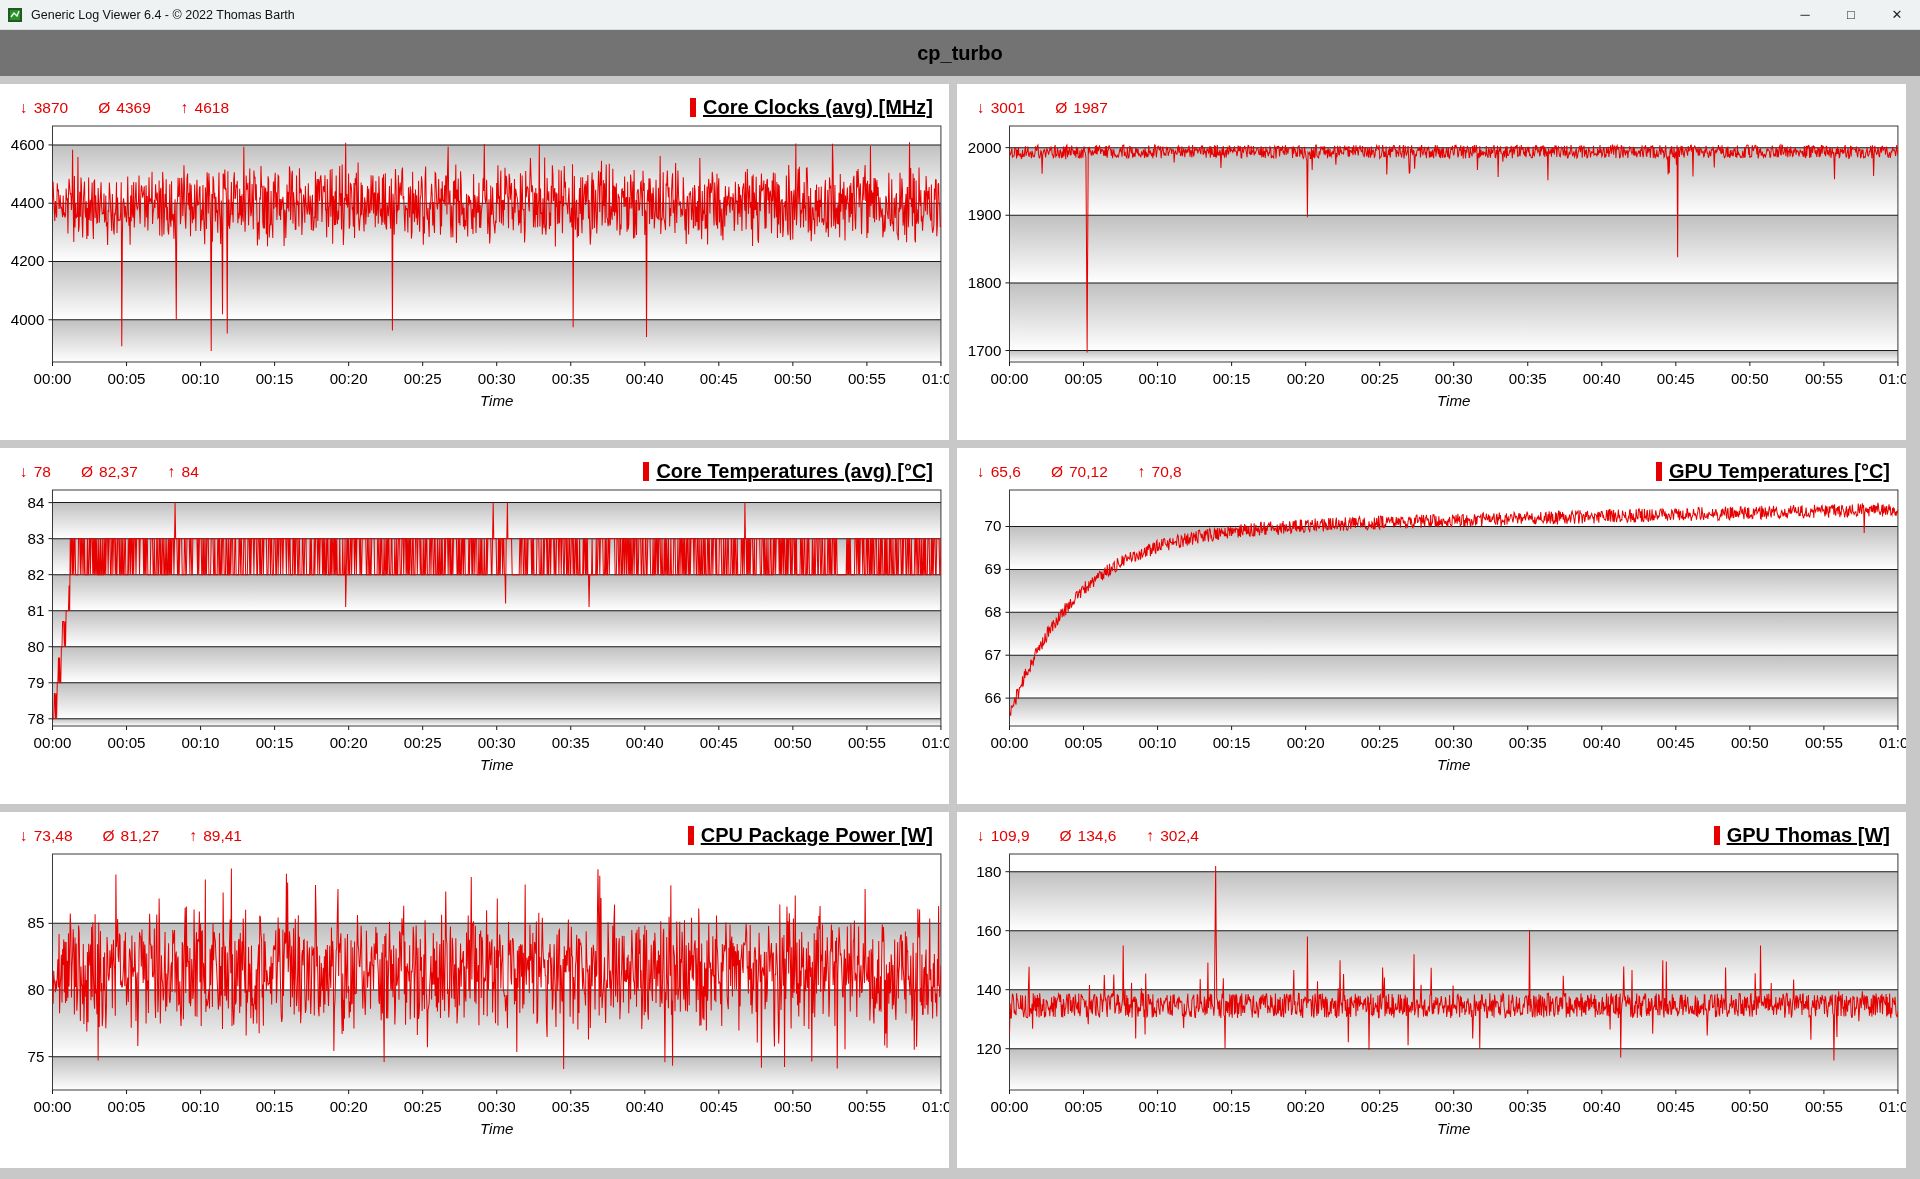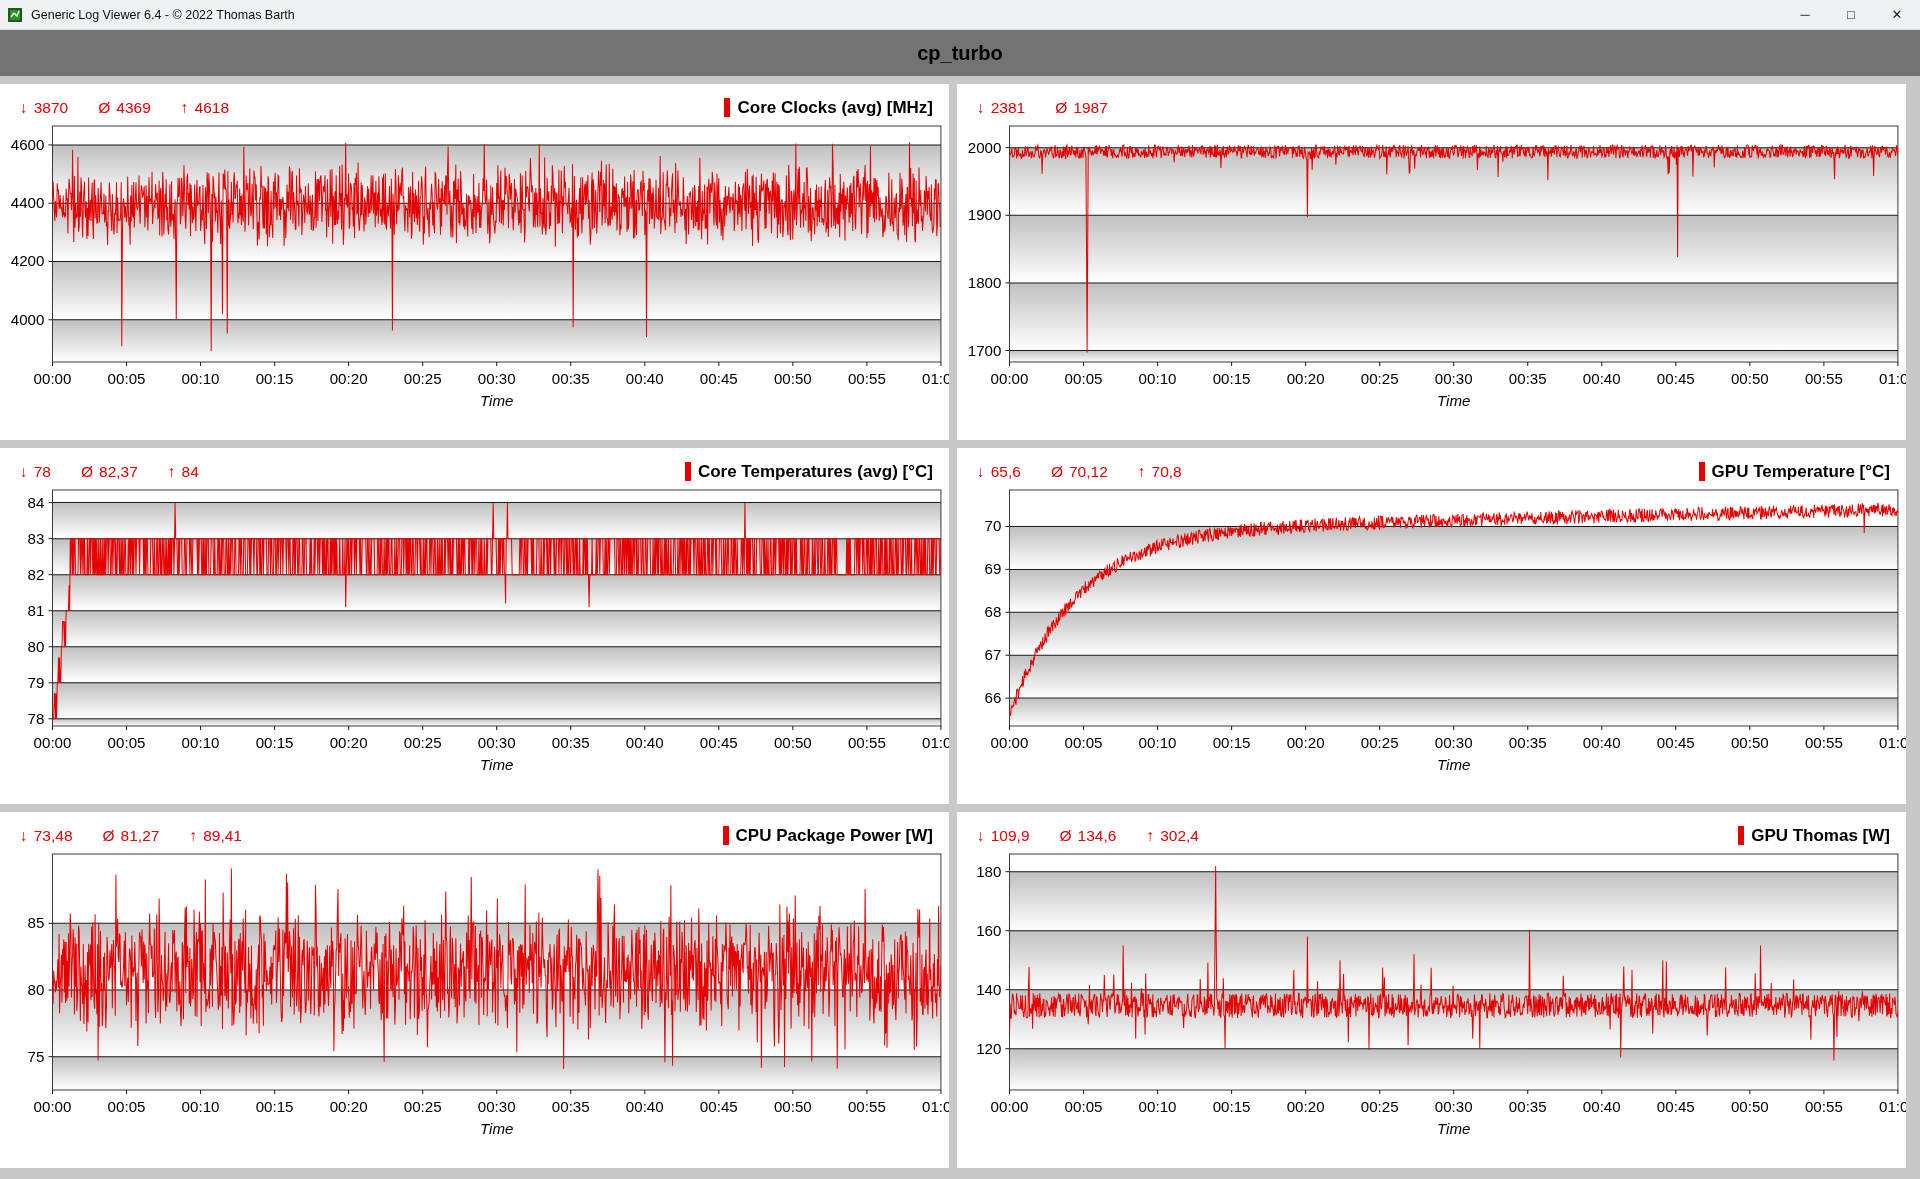--- a/index.html
+++ b/index.html
@@ -37,21 +37,21 @@
     flex:1 1 auto;
     display:grid; grid-template-columns:1fr 1fr; grid-auto-rows:356px;
     gap:8px; padding:8px 14px 0 0; background:#c8c8c8;
   }
   .panel { background:#ffffff; overflow:hidden; }
   .panel-header { display:flex; align-items:center; padding:13px 16px 0 20px; height:34px; }
   .stats { display:flex; gap:30px; font-size:15.5px; white-space:nowrap; }
   .stat { display:flex; gap:6px; align-items:baseline; }
   .panel-title {
     margin-left:auto; display:flex; align-items:center; gap:7px;
-    font-weight:bold; font-size:17px; color:#000; white-space:nowrap;
+    font-weight:bold; font-size:20px; color:#000; white-space:nowrap;text-decoration:underline;
   }
   .color-bar { width:6px; height:19px; display:inline-block; }
   svg.plot { display:block; width:100%; height:316px; }
   .tick  { font-family:"Liberation Sans", sans-serif; font-size:15px; fill:#000; }
   .axis-label { font-family:"Liberation Sans", sans-serif; font-size:15px; font-style:italic; fill:#000; }
 </style>
 </head>
 <body>
 
 <div class="window">
@@ -160,21 +160,21 @@
           </g>
           <path d="M52.0 85.9 L52.6 63.8 L53.2 80.1 L53.8 92.5 L54.3 103.1 L54.9 83.1 L55.5 93.3 L56.1 99.4 L56.7 65.2 L57.3 73.3 L57.9 71.5 L58.5 91.0 L59.0 86.8 L59.6 77.1 L60.2 90.6 L60.8 88.5 L61.4 92.9 L62.0 99.1 L62.6 77.6 L63.1 97.3 L63.7 94.3 L64.3 99.0 L64.9 98.2 L65.5 70.6 L66.1 82.5 L66.7 79.9 L67.3 115.6 L67.8 77.5 L68.4 60.8 L69.0 68.0 L69.6 76.4 L70.2 75.1 L70.8 92.1 L71.4 77.5 L71.9 31.7 L72.5 87.1 L73.1 124.1 L73.7 57.9 L74.3 109.4 L74.9 85.4 L75.5 100.1 L76.1 97.7 L76.6 98.9 L77.2 38.9 L77.8 113.7 L78.4 108.2 L79.0 73.7 L79.6 98.7 L80.2 59.5 L80.7 67.6 L81.3 99.6 L81.9 119.4 L82.5 85.0 L83.1 73.3 L83.7 63.5 L84.3 93.5 L84.9 99.6 L85.4 83.3 L86.0 121.1 L86.6 90.0 L87.2 117.9 L87.8 59.6 L88.4 102.0 L89.0 88.1 L89.5 81.7 L90.1 102.9 L90.7 79.7 L91.3 64.5 L91.9 104.6 L92.5 121.1 L93.1 64.1 L93.7 61.6 L94.2 100.1 L94.8 77.3 L95.4 92.8 L96.0 105.0 L96.6 104.4 L97.2 70.0 L97.8 82.5 L98.3 104.7 L98.9 91.0 L99.5 77.9 L100.1 64.3 L100.7 89.1 L101.3 96.0 L101.9 95.2 L102.5 95.3 L103.0 75.5 L103.6 104.4 L104.2 101.6 L104.8 77.5 L105.4 108.5 L106.0 103.9 L106.6 126.9 L107.1 93.0 L107.7 93.2 L108.3 64.6 L108.9 75.6 L109.5 88.8 L110.1 100.3 L110.7 112.9 L111.3 75.9 L111.8 93.5 L112.4 110.2 L113.0 116.4 L113.6 94.8 L114.2 96.1 L114.8 88.4 L115.4 64.2 L115.9 115.0 L116.5 79.6 L117.1 101.6 L117.7 102.7 L118.3 102.1 L118.9 102.1 L119.5 95.2 L120.1 64.3 L120.6 228.2 L121.2 120.1 L121.8 85.5 L122.4 80.3 L123.0 86.2 L123.6 99.5 L124.2 88.1 L124.7 94.6 L125.3 104.1 L125.9 95.8 L126.5 58.4 L127.1 90.3 L127.7 107.8 L128.3 99.1 L128.9 126.7 L129.4 77.5 L130.0 103.5 L130.6 67.0 L131.2 96.0 L131.8 99.7 L132.4 64.0 L133.0 109.6 L133.5 94.5 L134.1 78.6 L134.7 64.2 L135.3 87.3 L135.9 91.2 L136.5 89.8 L137.1 83.7 L137.7 57.6 L138.2 91.7 L138.8 105.8 L139.4 78.7 L140.0 67.4 L140.6 69.4 L141.2 79.6 L141.8 77.2 L142.3 74.1 L142.9 68.3 L143.5 109.2 L144.1 91.0 L144.7 67.2 L145.3 99.5 L145.9 78.0 L146.5 112.4 L147.0 89.4 L147.6 59.3 L148.2 84.7 L148.8 82.7 L149.4 80.3 L150.0 85.0 L150.6 53.8 L151.1 105.9 L151.7 94.3 L152.3 90.7 L152.9 81.7 L153.5 89.9 L154.1 66.3 L154.7 78.1 L155.3 82.6 L155.8 74.6 L156.4 100.3 L157.0 99.3 L157.6 62.4 L158.2 117.4 L158.8 73.0 L159.4 69.8 L159.9 95.9 L160.5 118.5 L161.1 53.9 L161.7 65.8 L162.3 116.4 L162.9 96.1 L163.5 76.1 L164.1 89.6 L164.6 61.2 L165.2 102.3 L165.8 88.7 L166.4 111.9 L167.0 116.5 L167.6 101.5 L168.2 66.3 L168.7 101.8 L169.3 108.8 L169.9 63.3 L170.5 102.8 L171.1 97.5 L171.7 96.0 L172.3 120.7 L172.9 95.3 L173.4 81.2 L174.0 125.5 L174.6 201.7 L175.2 84.9 L175.8 83.6 L176.4 59.8 L177.0 78.9 L177.5 74.4 L178.1 59.9 L178.7 106.2 L179.3 98.2 L179.9 59.7 L180.5 67.8 L181.1 97.9 L181.7 81.6 L182.2 47.2 L182.8 69.7 L183.4 99.1 L184.0 110.7 L184.6 86.6 L185.2 60.4 L185.8 55.6 L186.3 87.2 L186.9 74.7 L187.5 91.8 L188.1 65.2 L188.7 118.2 L189.3 66.8 L189.9 84.4 L190.5 105.3 L191.0 88.5 L191.6 100.8 L192.2 99.8 L192.8 66.5 L193.4 87.3 L194.0 113.0 L194.6 78.4 L195.1 61.8 L195.7 87.7 L196.3 83.5 L196.9 86.7 L197.5 70.5 L198.1 68.2 L198.7 112.9 L199.3 103.5 L199.8 91.6 L200.4 102.2 L201.0 67.0 L201.6 96.2 L202.2 109.6 L202.8 126.2 L203.4 69.4 L203.9 77.1 L204.5 110.9 L205.1 54.3 L205.7 63.4 L206.3 95.4 L206.9 55.2 L207.5 69.1 L208.1 90.8 L208.6 107.6 L209.2 233.0 L209.8 75.9 L210.4 123.7 L211.0 58.3 L211.6 63.1 L212.2 80.6 L212.7 74.7 L213.3 103.6 L213.9 78.8 L214.5 94.8 L215.1 91.9 L215.7 114.8 L216.3 80.0 L216.9 54.4 L217.4 93.0 L218.0 101.0 L218.6 125.9 L219.2 82.6 L219.8 109.2 L220.4 196.3 L221.0 55.6 L221.5 57.2 L222.1 71.0 L222.7 51.4 L223.3 71.4 L223.9 70.8 L224.5 89.1 L225.1 215.4 L225.7 53.3 L226.2 108.2 L226.8 81.6 L227.4 110.8 L228.0 101.1 L228.6 88.4 L229.2 63.9 L229.8 97.0 L230.3 83.9 L230.9 104.4 L231.5 61.8 L232.1 54.2 L232.7 81.1 L233.3 79.3 L233.9 66.6 L234.5 69.6 L235.0 62.7 L235.6 105.3 L236.2 94.7 L236.8 100.5 L237.4 70.7 L238.0 97.6 L238.6 78.1 L239.1 107.0 L239.7 76.2 L240.3 98.5 L240.9 103.7 L241.5 28.7 L242.1 81.5 L242.7 113.8 L243.3 93.9 L243.8 57.6 L244.4 71.8 L245.0 68.9 L245.6 64.7 L246.2 107.3 L246.8 86.2 L247.4 50.4 L247.9 84.7 L248.5 98.3 L249.1 93.7 L249.7 65.9 L250.3 84.7 L250.9 111.2 L251.5 52.6 L252.1 60.4 L252.6 58.7 L253.2 82.4 L253.8 66.3 L254.4 90.0 L255.0 127.6 L255.6 105.4 L256.2 104.3 L256.7 121.4 L257.3 79.2 L257.9 81.8 L258.5 48.0 L259.1 68.8 L259.7 68.4 L260.3 104.0 L260.9 110.4 L261.4 67.8 L262.0 110.6 L262.6 69.6 L263.2 71.0 L263.8 116.2 L264.4 73.5 L265.0 128.2 L265.5 58.3 L266.1 62.1 L266.7 119.6 L267.3 107.3 L267.9 106.7 L268.5 72.9 L269.1 106.2 L269.7 107.7 L270.2 119.9 L270.8 63.5 L271.4 90.8 L272.0 65.1 L272.6 54.7 L273.2 89.2 L273.8 74.2 L274.3 102.1 L274.9 81.8 L275.5 57.4 L276.1 58.3 L276.7 97.7 L277.3 81.0 L277.9 102.0 L278.5 81.0 L279.0 91.6 L279.6 84.6 L280.2 78.8 L280.8 86.3 L281.4 127.9 L282.0 91.7 L282.6 94.5 L283.1 120.1 L283.7 98.2 L284.3 66.6 L284.9 90.4 L285.5 73.8 L286.1 93.4 L286.7 48.4 L287.3 54.2 L287.8 101.9 L288.4 89.6 L289.0 56.4 L289.6 52.8 L290.2 105.4 L290.8 74.2 L291.4 84.1 L291.9 90.5 L292.5 111.4 L293.1 111.1 L293.7 57.4 L294.3 87.0 L294.9 82.9 L295.5 88.4 L296.1 108.6 L296.6 50.2 L297.2 75.2 L297.8 70.9 L298.4 71.9 L299.0 117.1 L299.6 100.4 L300.2 84.6 L300.7 76.6 L301.3 82.3 L301.9 104.8 L302.5 67.9 L303.1 85.8 L303.7 89.2 L304.3 96.5 L304.9 88.5 L305.4 65.2 L306.0 92.7 L306.6 96.7 L307.2 77.6 L307.8 89.7 L308.4 112.1 L309.0 84.2 L309.5 76.7 L310.1 113.0 L310.7 110.6 L311.3 99.3 L311.9 99.5 L312.5 53.5 L313.1 109.7 L313.7 67.7 L314.2 61.0 L314.8 103.1 L315.4 61.0 L316.0 63.4 L316.6 83.2 L317.2 59.5 L317.8 57.3 L318.3 66.0 L318.9 104.1 L319.5 84.5 L320.1 68.0 L320.7 69.9 L321.3 74.3 L321.9 57.3 L322.5 92.5 L323.0 90.8 L323.6 119.3 L324.2 60.9 L324.8 82.2 L325.4 108.9 L326.0 89.2 L326.6 87.1 L327.1 51.8 L327.7 98.7 L328.3 76.6 L328.9 51.0 L329.5 125.8 L330.1 77.7 L330.7 83.6 L331.3 107.3 L331.8 73.3 L332.4 106.9 L333.0 57.6 L333.6 100.4 L334.2 106.3 L334.8 92.5 L335.4 101.6 L335.9 79.4 L336.5 48.1 L337.1 87.7 L337.7 75.3 L338.3 111.5 L338.9 46.5 L339.5 84.0 L340.1 126.9 L340.6 112.2 L341.2 79.8 L341.8 82.7 L342.4 24.8 L343.0 86.9 L343.6 76.1 L344.2 89.6 L344.7 85.4 L345.3 55.5 L345.9 110.8 L346.5 106.7 L347.1 65.7 L347.7 66.4 L348.3 73.1 L348.9 92.1 L349.4 89.0 L350.0 108.8 L350.6 65.1 L351.2 120.1 L351.8 60.3 L352.4 66.6 L353.0 54.8 L353.5 95.8 L354.1 94.9 L354.7 44.5 L355.3 102.6 L355.9 112.7 L356.5 101.8 L357.1 97.0 L357.7 64.5 L358.2 97.3 L358.8 67.1 L359.4 88.3 L360.0 98.1 L360.6 113.5 L361.2 79.2 L361.8 84.7 L362.3 106.4 L362.9 94.3 L363.5 81.3 L364.1 68.0 L364.7 99.0 L365.3 70.7 L365.9 94.9 L366.5 94.5 L367.0 84.1 L367.6 57.2 L368.2 92.6 L368.8 70.0 L369.4 57.4 L370.0 95.5 L370.6 76.0 L371.1 74.5 L371.7 109.3 L372.3 63.1 L372.9 97.7 L373.5 89.7 L374.1 74.8 L374.7 105.7 L375.3 58.3 L375.8 75.3 L376.4 92.3 L377.0 98.4 L377.6 90.5 L378.2 107.0 L378.8 59.4 L379.4 104.4 L379.9 56.2 L380.5 89.3 L381.1 106.4 L381.7 55.3 L382.3 108.8 L382.9 111.5 L383.5 86.3 L384.1 90.2 L384.6 98.1 L385.2 86.7 L385.8 68.1 L386.4 98.5 L387.0 110.8 L387.6 60.5 L388.2 96.3 L388.7 212.4 L389.3 75.7 L389.9 91.9 L390.5 116.8 L391.1 81.5 L391.7 51.1 L392.3 67.2 L392.9 106.3 L393.4 87.0 L394.0 93.5 L394.6 57.3 L395.2 91.9 L395.8 70.7 L396.4 64.5 L397.0 76.5 L397.5 77.0 L398.1 52.9 L398.7 49.6 L399.3 81.3 L399.9 77.9 L400.5 98.4 L401.1 113.3 L401.7 87.4 L402.2 91.5 L402.8 90.6 L403.4 91.1 L404.0 114.6 L404.6 69.2 L405.2 80.4 L405.8 99.4 L406.3 68.3 L406.9 72.7 L407.5 120.6 L408.1 114.1 L408.7 53.8 L409.3 95.7 L409.9 75.2 L410.5 104.0 L411.0 89.8 L411.6 71.6 L412.2 100.2 L412.8 77.3 L413.4 107.1 L414.0 94.4 L414.6 62.7 L415.1 98.1 L415.7 113.7 L416.3 80.4 L416.9 77.6 L417.5 58.2 L418.1 64.5 L418.7 88.4 L419.3 126.8 L419.8 98.5 L420.4 115.5 L421.0 62.4 L421.6 48.5 L422.2 83.1 L422.8 96.7 L423.4 101.7 L423.9 89.9 L424.5 105.7 L425.1 119.0 L425.7 84.5 L426.3 91.4 L426.9 77.4 L427.5 65.9 L428.1 76.9 L428.6 107.5 L429.2 84.1 L429.8 106.8 L430.4 115.0 L431.0 54.7 L431.6 55.6 L432.2 74.1 L432.7 86.1 L433.3 91.4 L433.9 83.2 L434.5 60.9 L435.1 85.1 L435.7 80.4 L436.3 116.8 L436.9 70.4 L437.4 108.4 L438.0 63.2 L438.6 82.2 L439.2 82.5 L439.8 85.0 L440.4 67.2 L441.0 87.7 L441.5 58.0 L442.1 58.0 L442.7 96.5 L443.3 52.1 L443.9 28.8 L444.5 86.6 L445.1 82.7 L445.7 72.4 L446.2 105.2 L446.8 119.5 L447.4 87.4 L448.0 106.7 L448.6 119.2 L449.2 63.3 L449.8 87.0 L450.3 62.3 L450.9 80.8 L451.5 46.5 L452.1 125.0 L452.7 71.6 L453.3 83.5 L453.9 60.4 L454.5 105.0 L455.0 82.8 L455.6 107.4 L456.2 53.3 L456.8 65.4 L457.4 96.3 L458.0 95.4 L458.6 86.1 L459.1 108.8 L459.7 89.8 L460.3 111.6 L460.9 102.0 L461.5 108.0 L462.1 75.7 L462.7 98.1 L463.3 118.4 L463.8 77.0 L464.4 87.5 L465.0 78.5 L465.6 85.1 L466.2 81.9 L466.8 96.9 L467.4 111.0 L467.9 91.0 L468.5 115.9 L469.1 56.1 L469.7 99.6 L470.3 77.1 L470.9 82.2 L471.5 115.1 L472.1 89.8 L472.6 78.2 L473.2 94.9 L473.8 93.3 L474.4 64.8 L475.0 109.7 L475.6 87.1 L476.2 110.0 L476.7 95.4 L477.3 89.0 L477.9 84.4 L478.5 60.3 L479.1 73.1 L479.7 26.1 L480.3 78.7 L480.9 85.3 L481.4 82.2 L482.0 61.7 L482.6 90.0 L483.2 116.0 L483.8 102.3 L484.4 81.2 L485.0 125.4 L485.5 117.8 L486.1 67.4 L486.7 96.4 L487.3 96.1 L487.9 69.2 L488.5 91.4 L489.1 104.4 L489.7 109.2 L490.2 115.5 L490.8 102.4 L491.4 105.1 L492.0 64.9 L492.6 85.4 L493.2 47.3 L493.8 79.7 L494.3 79.0 L494.9 104.2 L495.5 68.1 L496.1 52.4 L496.7 105.4 L497.3 82.7 L497.9 82.6 L498.5 107.6 L499.0 81.8 L499.6 92.0 L500.2 49.7 L500.8 76.5 L501.4 57.8 L502.0 62.7 L502.6 78.7 L503.1 79.4 L503.7 110.3 L504.3 55.7 L504.9 60.9 L505.5 81.8 L506.1 69.4 L506.7 65.1 L507.3 101.3 L507.8 89.1 L508.4 112.2 L509.0 93.5 L509.6 60.9 L510.2 94.8 L510.8 70.7 L511.4 75.0 L511.9 77.8 L512.5 81.0 L513.1 89.4 L513.7 107.5 L514.3 92.2 L514.9 105.2 L515.5 55.2 L516.1 115.2 L516.6 83.1 L517.2 57.4 L517.8 91.0 L518.4 91.8 L519.0 91.5 L519.6 124.6 L520.2 110.6 L520.7 53.0 L521.3 79.1 L521.9 69.9 L522.5 69.0 L523.1 70.9 L523.7 87.4 L524.3 93.4 L524.9 59.3 L525.4 39.9 L526.0 57.6 L526.6 74.3 L527.2 67.3 L527.8 73.7 L528.4 109.2 L529.0 98.8 L529.5 74.6 L530.1 109.4 L530.7 70.0 L531.3 96.9 L531.9 75.2 L532.5 109.2 L533.1 89.0 L533.7 81.1 L534.2 26.3 L534.8 108.4 L535.4 70.4 L536.0 96.1 L536.6 94.2 L537.2 116.6 L537.8 80.3 L538.3 103.8 L538.9 110.2 L539.5 39.4 L540.1 107.4 L540.7 116.6 L541.3 105.3 L541.9 60.1 L542.5 81.0 L543.0 81.9 L543.6 73.3 L544.2 111.3 L544.8 94.6 L545.4 108.1 L546.0 67.7 L546.6 85.4 L547.1 47.3 L547.7 56.0 L548.3 83.2 L548.9 73.1 L549.5 70.1 L550.1 128.4 L550.7 74.2 L551.3 89.2 L551.8 75.5 L552.4 106.1 L553.0 104.1 L553.6 51.8 L554.2 105.2 L554.8 83.1 L555.4 84.9 L555.9 52.4 L556.5 80.2 L557.1 115.3 L557.7 78.1 L558.3 88.1 L558.9 48.1 L559.5 69.7 L560.1 63.7 L560.6 85.8 L561.2 85.7 L561.8 88.2 L562.4 96.1 L563.0 80.7 L563.6 69.7 L564.2 93.7 L564.7 104.1 L565.3 103.2 L565.9 89.7 L566.5 109.5 L567.1 46.2 L567.7 209.2 L568.3 93.0 L568.9 58.0 L569.4 100.5 L570.0 111.8 L570.6 83.8 L571.2 81.8 L571.8 119.4 L572.4 99.7 L573.0 118.1 L573.5 85.8 L574.1 69.9 L574.7 95.9 L575.3 59.2 L575.9 98.9 L576.5 115.3 L577.1 59.2 L577.7 101.7 L578.2 84.7 L578.8 71.0 L579.4 65.7 L580.0 87.0 L580.6 62.9 L581.2 84.5 L581.8 69.4 L582.3 56.9 L582.9 100.8 L583.5 81.9 L584.1 107.6 L584.7 126.6 L585.3 115.2 L585.9 68.6 L586.5 54.5 L587.0 111.2 L587.6 61.6 L588.2 68.1 L588.8 110.0 L589.4 92.7 L590.0 71.7 L590.6 93.9 L591.1 115.6 L591.7 98.6 L592.3 70.6 L592.9 52.7 L593.5 68.0 L594.1 94.0 L594.7 54.1 L595.3 67.5 L595.8 42.8 L596.4 107.5 L597.0 92.9 L597.6 62.0 L598.2 87.9 L598.8 65.2 L599.4 105.1 L599.9 73.3 L600.5 46.5 L601.1 99.7 L601.7 100.7 L602.3 108.2 L602.9 104.5 L603.5 45.8 L604.1 107.5 L604.6 105.8 L605.2 87.9 L605.8 94.7 L606.4 101.8 L607.0 50.8 L607.6 94.0 L608.2 67.4 L608.7 97.8 L609.3 68.7 L609.9 94.6 L610.5 65.2 L611.1 112.4 L611.7 99.8 L612.3 75.8 L612.9 79.4 L613.4 79.2 L614.0 117.2 L614.6 106.6 L615.2 111.2 L615.8 71.5 L616.4 70.9 L617.0 79.6 L617.5 73.1 L618.1 89.1 L618.7 58.5 L619.3 88.7 L619.9 82.2 L620.5 79.1 L621.1 113.8 L621.7 63.8 L622.2 111.5 L622.8 106.6 L623.4 79.2 L624.0 90.6 L624.6 56.5 L625.2 64.8 L625.8 90.5 L626.3 79.4 L626.9 63.3 L627.5 120.4 L628.1 52.0 L628.7 119.7 L629.3 104.3 L629.9 81.9 L630.5 117.1 L631.0 75.4 L631.6 72.5 L632.2 71.2 L632.8 92.2 L633.4 91.8 L634.0 82.3 L634.6 64.3 L635.1 63.5 L635.7 79.3 L636.3 97.9 L636.9 52.8 L637.5 72.9 L638.1 65.1 L638.7 117.1 L639.3 92.9 L639.8 93.8 L640.4 218.9 L641.0 82.9 L641.6 71.7 L642.2 83.6 L642.8 60.3 L643.4 106.1 L643.9 60.5 L644.5 76.0 L645.1 101.2 L645.7 75.2 L646.3 101.1 L646.9 69.6 L647.5 81.6 L648.1 110.6 L648.6 100.2 L649.2 92.3 L649.8 61.7 L650.4 98.5 L651.0 99.5 L651.6 100.9 L652.2 69.8 L652.7 102.2 L653.3 88.9 L653.9 38.0 L654.5 116.0 L655.1 100.6 L655.7 101.4 L656.3 90.4 L656.9 54.3 L657.4 99.1 L658.0 102.1 L658.6 106.0 L659.2 112.1 L659.8 66.4 L660.4 67.0 L661.0 52.6 L661.5 68.3 L662.1 79.1 L662.7 69.3 L663.3 108.4 L663.9 89.9 L664.5 98.1 L665.1 75.2 L665.7 61.6 L666.2 55.3 L666.8 95.3 L667.4 81.8 L668.0 93.0 L668.6 114.9 L669.2 45.0 L669.8 80.7 L670.3 105.1 L670.9 80.2 L671.5 52.4 L672.1 76.3 L672.7 87.6 L673.3 85.8 L673.9 83.4 L674.5 98.9 L675.0 90.9 L675.6 95.6 L676.2 97.6 L676.8 59.2 L677.4 77.9 L678.0 97.1 L678.6 112.3 L679.1 91.0 L679.7 125.9 L680.3 85.7 L680.9 77.9 L681.5 91.0 L682.1 116.4 L682.7 75.9 L683.3 76.2 L683.8 73.4 L684.4 81.8 L685.0 102.0 L685.6 91.9 L686.2 69.6 L686.8 110.3 L687.4 107.1 L687.9 67.0 L688.5 73.1 L689.1 108.0 L689.7 88.4 L690.3 104.1 L690.9 83.1 L691.5 112.6 L692.1 68.1 L692.6 111.8 L693.2 39.9 L693.8 85.6 L694.4 100.8 L695.0 121.3 L695.6 73.0 L696.2 102.8 L696.7 91.9 L697.3 96.0 L697.9 66.4 L698.5 110.9 L699.1 96.6 L699.7 110.5 L700.3 68.5 L700.9 126.5 L701.4 71.7 L702.0 60.9 L702.6 70.6 L703.2 95.6 L703.8 65.3 L704.4 74.8 L705.0 71.4 L705.5 53.9 L706.1 61.0 L706.7 91.7 L707.3 107.5 L707.9 64.4 L708.5 74.4 L709.1 101.0 L709.7 107.4 L710.2 55.7 L710.8 110.8 L711.4 69.9 L712.0 60.2 L712.6 104.5 L713.2 81.7 L713.8 97.0 L714.3 117.7 L714.9 90.6 L715.5 107.2 L716.1 122.3 L716.7 85.2 L717.3 79.0 L717.9 108.6 L718.5 68.0 L719.0 82.4 L719.6 97.6 L720.2 77.8 L720.8 87.4 L721.4 78.4 L722.0 68.8 L722.6 88.2 L723.1 94.7 L723.7 79.2 L724.3 79.5 L724.9 80.2 L725.5 92.6 L726.1 75.2 L726.7 83.5 L727.3 113.0 L727.8 102.7 L728.4 63.8 L729.0 84.5 L729.6 82.8 L730.2 83.2 L730.8 106.7 L731.4 65.9 L731.9 95.6 L732.5 68.7 L733.1 99.0 L733.7 76.9 L734.3 82.2 L734.9 113.1 L735.5 71.2 L736.1 68.3 L736.6 65.3 L737.2 82.2 L737.8 92.8 L738.4 53.8 L739.0 111.2 L739.6 80.5 L740.2 51.0 L740.7 65.8 L741.3 96.0 L741.9 73.9 L742.5 67.6 L743.1 89.7 L743.7 83.9 L744.3 111.6 L744.9 58.2 L745.4 128.0 L746.0 56.5 L746.6 100.4 L747.2 74.5 L747.8 91.4 L748.4 91.4 L749.0 58.7 L749.5 97.4 L750.1 83.9 L750.7 121.3 L751.3 124.8 L751.9 92.2 L752.5 66.9 L753.1 93.2 L753.7 74.9 L754.2 55.4 L754.8 73.2 L755.4 70.7 L756.0 71.1 L756.6 62.6 L757.2 88.9 L757.8 111.1 L758.3 66.0 L758.9 110.1 L759.5 63.3 L760.1 60.9 L760.7 82.5 L761.3 69.5 L761.9 95.7 L762.5 74.6 L763.0 72.6 L763.6 79.2 L764.2 115.2 L764.8 62.4 L765.4 83.5 L766.0 54.6 L766.6 80.1 L767.1 100.3 L767.7 55.3 L768.3 87.0 L768.9 99.2 L769.5 64.1 L770.1 119.9 L770.7 66.1 L771.3 106.4 L771.8 67.2 L772.4 89.1 L773.0 115.2 L773.6 83.3 L774.2 82.4 L774.8 81.2 L775.4 118.9 L775.9 111.5 L776.5 87.0 L777.1 89.1 L777.7 83.1 L778.3 102.8 L778.9 57.6 L779.5 85.4 L780.1 112.7 L780.6 117.3 L781.2 46.9 L781.8 64.0 L782.4 110.5 L783.0 122.1 L783.6 73.3 L784.2 73.6 L784.7 87.0 L785.3 121.4 L785.9 79.2 L786.5 71.8 L787.1 102.1 L787.7 88.1 L788.3 25.4 L788.9 107.2 L789.4 97.2 L790.0 68.8 L790.6 50.8 L791.2 85.9 L791.8 48.8 L792.4 83.3 L793.0 109.7 L793.5 92.1 L794.1 95.5 L794.7 87.4 L795.3 75.1 L795.9 109.3 L796.5 64.0 L797.1 90.4 L797.7 87.5 L798.2 102.8 L798.8 50.1 L799.4 49.9 L800.0 67.0 L800.6 114.6 L801.2 78.1 L801.8 96.8 L802.3 112.8 L802.9 69.9 L803.5 123.3 L804.1 109.8 L804.7 89.9 L805.3 90.0 L805.9 101.9 L806.5 100.6 L807.0 116.2 L807.6 71.9 L808.2 92.5 L808.8 66.5 L809.4 108.3 L810.0 82.7 L810.6 98.8 L811.1 68.9 L811.7 104.2 L812.3 81.8 L812.9 89.0 L813.5 68.6 L814.1 104.8 L814.7 100.6 L815.3 101.1 L815.8 107.3 L816.4 102.3 L817.0 71.8 L817.6 61.9 L818.2 114.5 L818.8 104.4 L819.4 110.4 L819.9 72.0 L820.5 119.1 L821.1 82.0 L821.7 59.4 L822.3 69.4 L822.9 68.7 L823.5 109.4 L824.1 87.3 L824.6 25.7 L825.2 48.8 L825.8 107.9 L826.4 100.1 L827.0 67.1 L827.6 110.7 L828.2 92.0 L828.7 89.7 L829.3 106.0 L829.9 86.5 L830.5 106.6 L831.1 74.8 L831.7 119.3 L832.3 56.0 L832.9 93.7 L833.4 76.1 L834.0 85.5 L834.6 70.4 L835.2 101.6 L835.8 63.8 L836.4 79.6 L837.0 122.6 L837.5 77.4 L838.1 91.7 L838.7 81.4 L839.3 69.4 L839.9 85.3 L840.5 85.1 L841.1 104.4 L841.7 67.6 L842.2 99.2 L842.8 65.1 L843.4 96.1 L844.0 75.1 L844.6 113.1 L845.2 62.0 L845.8 57.8 L846.3 77.4 L846.9 100.9 L847.5 111.3 L848.1 84.9 L848.7 53.1 L849.3 69.4 L849.9 50.9 L850.5 65.7 L851.0 89.2 L851.6 71.9 L852.2 65.4 L852.8 88.8 L853.4 116.2 L854.0 86.3 L854.6 74.1 L855.1 58.9 L855.7 82.2 L856.3 60.2 L856.9 46.9 L857.5 82.9 L858.1 65.2 L858.7 120.0 L859.3 62.8 L859.8 115.2 L860.4 77.8 L861.0 66.1 L861.6 99.1 L862.2 27.9 L862.8 88.0 L863.4 72.2 L863.9 85.1 L864.5 74.6 L865.1 100.2 L865.7 59.9 L866.3 104.3 L866.9 60.2 L867.5 65.8 L868.1 101.8 L868.6 61.9 L869.2 77.9 L869.8 69.1 L870.4 86.5 L871.0 102.8 L871.6 79.2 L872.2 91.4 L872.7 99.4 L873.3 93.9 L873.9 90.4 L874.5 119.2 L875.1 112.6 L875.7 96.7 L876.3 113.8 L876.9 109.0 L877.4 78.0 L878.0 80.1 L878.6 93.7 L879.2 96.1 L879.8 101.0 L880.4 54.7 L881.0 85.3 L881.5 100.8 L882.1 108.3 L882.7 101.7 L883.3 61.2 L883.9 105.1 L884.5 104.5 L885.1 113.4 L885.7 79.7 L886.2 92.6 L886.8 99.9 L887.4 78.9 L888.0 75.2 L888.6 115.9 L889.2 116.6 L889.8 122.3 L890.3 89.7 L890.9 93.9 L891.5 54.7 L892.1 91.6 L892.7 88.4 L893.3 60.5 L893.9 71.5 L894.5 107.8 L895.0 102.7 L895.6 87.0 L896.2 117.0 L896.8 87.7 L897.4 75.9 L898.0 124.2 L898.6 69.6 L899.1 69.4 L899.7 109.2 L900.3 96.1 L900.9 24.3 L901.5 81.6 L902.1 49.9 L902.7 88.9 L903.3 80.0 L903.8 108.3 L904.4 55.5 L905.0 95.2 L905.6 60.1 L906.2 121.2 L906.8 124.3 L907.4 62.4 L907.9 105.7 L908.5 102.5 L909.1 91.4 L909.7 105.7 L910.3 49.4 L910.9 82.3 L911.5 87.9 L912.1 72.1 L912.6 103.4 L913.2 97.8 L913.8 112.7 L914.4 100.2 L915.0 97.2 L915.6 72.4 L916.2 76.2 L916.7 93.2 L917.3 58.0 L917.9 71.2 L918.5 96.7 L919.1 72.9 L919.7 81.5 L920.3 69.0 L920.9 94.7 L921.4 99.3 L922.0 102.7 L922.6 66.5 L923.2 108.3 L923.8 114.8 L924.4 111.7 L925.0 107.2 L925.5 70.4 L926.1 81.7 L926.7 61.7 L927.3 61.8 L927.9 118.2 L928.5 107.1 L929.1 66.5 L929.7 65.2 L930.2 84.9 L930.8 87.8 L931.4 109.0 L932.0 106.9 " fill="none" stroke="#e60000" stroke-width="1" clip-path="url(#clip0)"></path>
         </svg>
   </div>
 
   <div class="panel">
     <div class="panel-header">
       <div class="stats" style="color: rgb(230, 0, 0);">
         <span class="stat">
           <span>↓</span>
-          <span>2381</span>
+          <span>3001</span>
         </span>
         <span class="stat">
           <span>Ø</span>
           <span>1987</span>
         </span>
 
       </div>
     </div>
     <svg class="plot" preserveAspectRatio="none" viewBox="0 0 940 316">
           <defs>
@@ -352,21 +352,21 @@
           <span>Ø</span>
           <span>70,12</span>
         </span>
         <span class="stat">
           <span>↑</span>
           <span>70,8</span>
         </span>
       </div>
       <div class="panel-title">
         <span class="color-bar" style="background: rgb(230, 0, 0);"></span>
-        <span>GPU Temperature [°C]</span>
+        <span>GPU Temperatures [°C]</span>
       </div>
     </div>
     <svg class="plot" preserveAspectRatio="none" viewBox="0 0 940 316">
           <defs>
             <linearGradient id="bg3" x1="0" y1="0" x2="0" y2="1">
               <stop offset="0" stop-color="#c0c0c0"></stop>
               <stop offset="1" stop-color="#c0c0c0" stop-opacity="0"></stop>
             </linearGradient>
             <clipPath id="clip3">
               <rect x="52" y="8" width="880" height="236"></rect>

